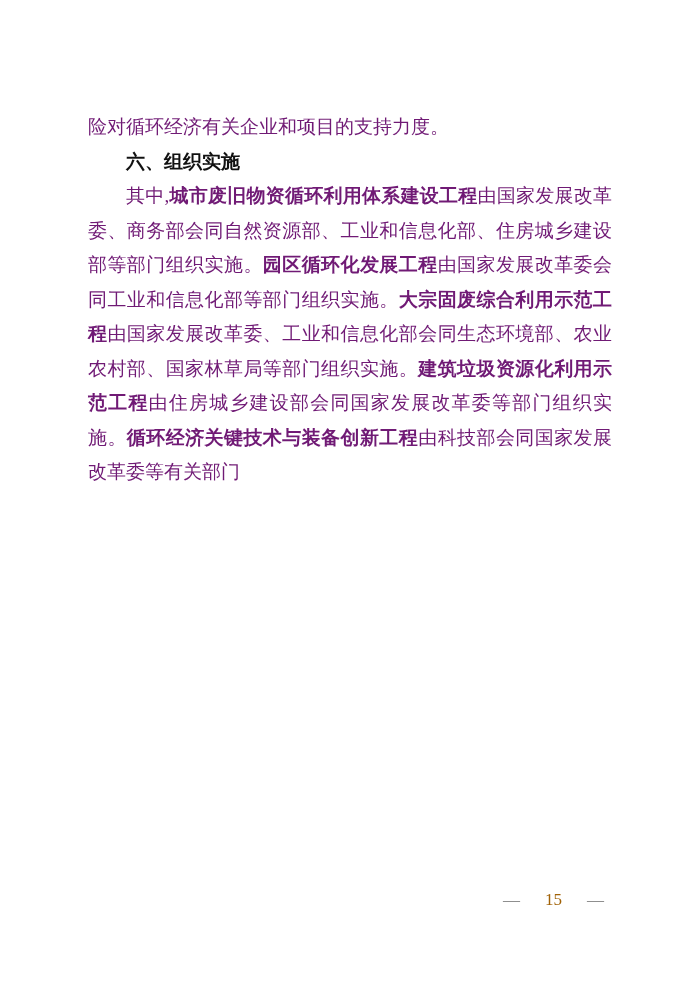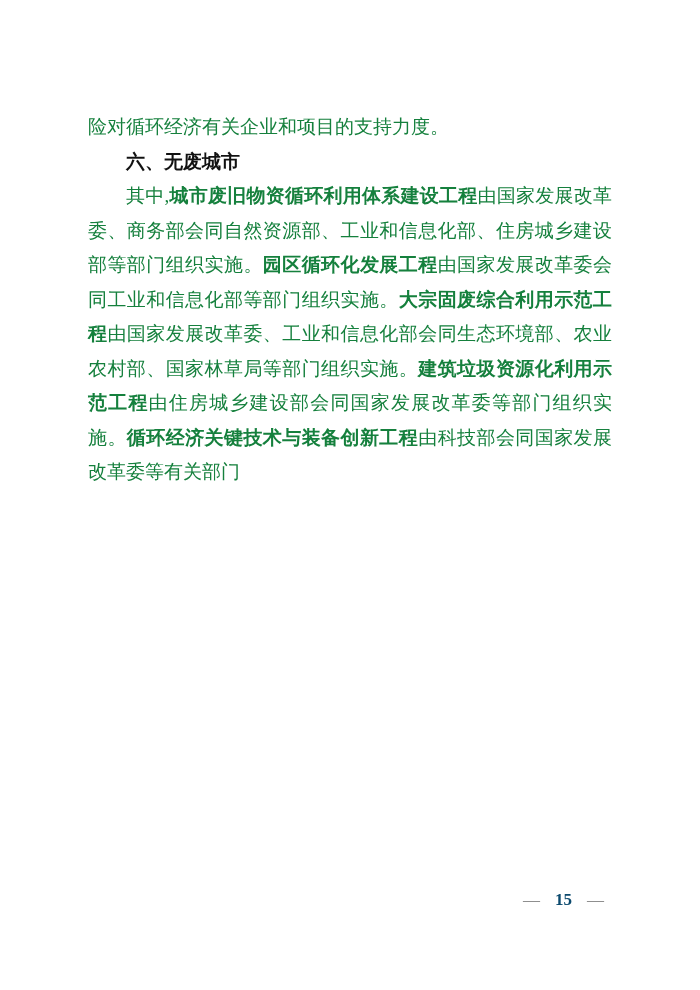--- a/index.html
+++ b/index.html
@@ -22,21 +22,21 @@
     left: 88px;
     width: 524px;
   }
   .para {
     margin: 0;
     font-size: 19px;
     line-height: 34.5px;
     text-align: justify;
     text-justify: inter-character;
     text-indent: 2em;
-    color: #15803d;
+    color: #701a75;
   }
   .para.continuation {
     text-indent: 0;
   }
   .run-bold {
     font-weight: bold;
   }
   .heading {
     margin: 0;
     font-family: "Liberation Sans", "DejaVu Sans", sans-serif;
@@ -52,37 +52,36 @@
     bottom: 80px;
     font-size: 17px;
     line-height: 20px;
     color: #1c1c1c;
     white-space: nowrap;
   }
   .footer .dash {
     color: #7d7d7d;
   }
   .footer .num {
-    margin: 0 15px;
-    color: #0c4a6e;
-    font-weight: bold;
+    margin: 0 25px;
+    color: #a16207;
   }
 </style>
 </head>
 <body>
 
 <div class="page">
   <div class="content">
 
     <p class="para continuation">
       <span>险对循环经济有关企业和项目的支持力度。</span>
     </p>
 
 
-    <h2 class="heading">六、无废城市</h2>
+    <h2 class="heading">六、组织实施</h2>
 
 
     <p class="para">
       <span>其中,</span><span class="run-bold">城市废旧物资循环利用体系建设工程</span><span>由国家发展改革委、商务部会同自然资源部、工业和信息化部、住房城乡建设部等部门组织实施。</span><span class="run-bold">园区循环化发展工程</span><span>由国家发展改革委会同工业和信息化部等部门组织实施。</span><span class="run-bold">大宗固废综合利用示范工程</span><span>由国家发展改革委、工业和信息化部会同生态环境部、农业农村部、国家林草局等部门组织实施。</span><span class="run-bold">建筑垃圾资源化利用示范工程</span><span>由住房城乡建设部会同国家发展改革委等部门组织实施。</span><span class="run-bold">循环经济关键技术与装备创新工程</span><span>由科技部会同国家发展改革委等有关部门</span>
     </p>
 
   </div>
 
   <div class="footer">
     <span class="dash">—</span><span class="num">15</span><span class="dash">—</span>

